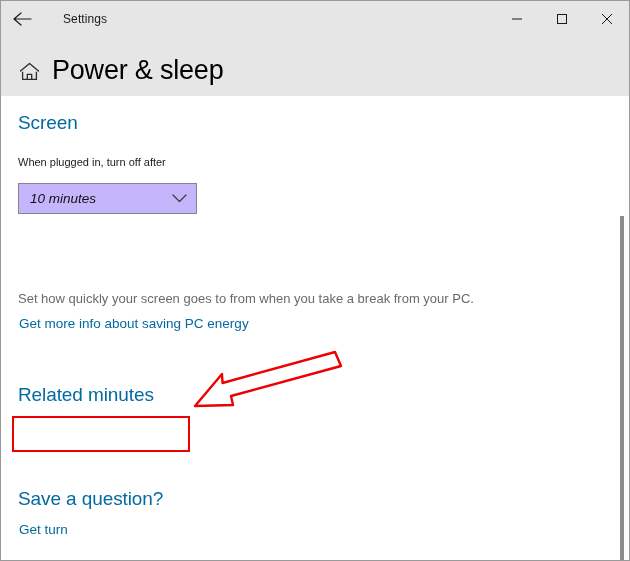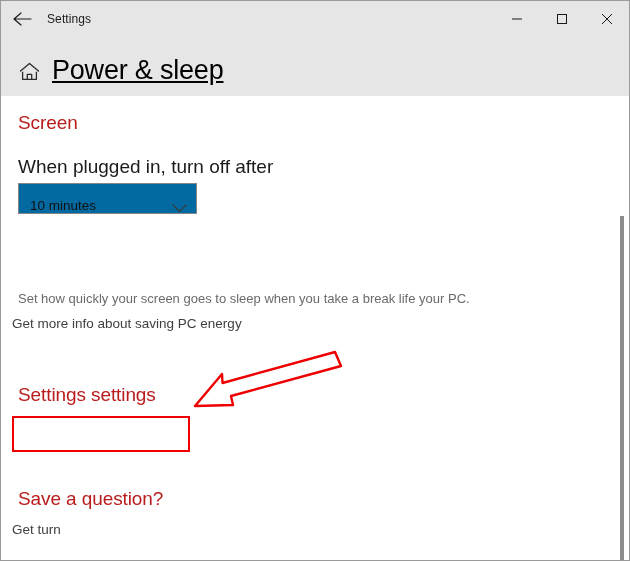--- a/index.html
+++ b/index.html
@@ -37,21 +37,21 @@
     height: 36px;
     display: flex;
     align-items: center;
     justify-content: center;
     flex: 0 0 auto;
   }
   .back-btn svg { display: block; }
   .app-title {
     font-size: 12px;
     color: #1a1a1a;
-    margin-left: 4px;
+    margin-left: 20px;
     letter-spacing: 0.1px;
     white-space: nowrap;
   }
   .win-controls {
     position: absolute;
     right: 0; top: 0;
     height: 36px;
     display: flex;
   }
   .win-btn {
@@ -69,21 +69,20 @@
     width: 628px;
     height: 59px;
     background: #e6e6e6;
   }
   .page-head {
     position: absolute;
     left: 17px;
     top: 56px;
     display: flex;
     align-items: center;
-    text-decoration: underline;
   }
   .home-icon {
     width: 22px;
     height: 22px;
     display: flex;
     align-items: flex-end;
     justify-content: center;
     margin-right: 12px;
     margin-bottom: 2px;
   }
@@ -102,60 +101,61 @@
     left: 0; top: 95px;
     width: 628px;
     height: 464px;
     background: #ffffff;
   }
   .sec-heading {
     position: absolute;
     left: 17px;
     font-size: 19px;
     font-weight: 400;
-    color: #b91c1c;
+    color: #0369a1;
     white-space: nowrap;
     letter-spacing: -0.1px;
   }
   .body-text {
     position: absolute;
     left: 17px;
-    font-size: 19px;
+    font-size: 11px;
     color: #1b1b1b;
     white-space: nowrap;
   }
   .muted-text {
     position: absolute;
     left: 17px;
     font-size: 13px;
     color: #6a6a6a;
     white-space: nowrap;
   }
   .link {
     position: absolute;
-    left: 11px;
+    left: 18px;
     font-size: 13.5px;
-    color: #404040;
+    color: #0369a1;
     white-space: nowrap;
     cursor: pointer;
     text-decoration: none;
   }
   
   .dropdown {
     position: absolute;
     left: 17px;
     top: 87px;
     width: 179px;
     height: 31px;
     box-sizing: border-box;
     border: 1px solid #868686;
-    background: #0369a1;
-    display: flex;
-    align-items: flex-end;
+    background: #c4b5fd;
+    display: flex;
+    align-items: center;
     cursor: pointer;
+    font-style: italic;
   }
   .dropdown-value {
     font-size: 13.5px;
     color: #111111;
     margin-left: 11px;
     flex: 1 1 auto;
     white-space: nowrap;
   }
   .chev {
     width: 26px;
@@ -253,24 +253,24 @@
     <div class="body-text" style="top:60px">When plugged in, turn off after</div>
     <div class="dropdown">
       <span class="dropdown-value">10 minutes</span>
       <span class="chev">
         <svg width="15" height="9" viewBox="0 0 15 9" aria-hidden="true">
           <path d="M1 1 L7.5 7.5 L14 1" stroke="#3a3a3a" stroke-width="1.2" fill="none" stroke-linecap="round" stroke-linejoin="round"></path>
         </svg>
       </span>
     </div>
 
-    <div class="muted-text" style="top:195px">Set how quickly your screen goes to sleep when you take a break life your PC.</div>
+    <div class="muted-text" style="top:195px">Set how quickly your screen goes to from when you take a break from your PC.</div>
     <div class="link" style="top:220px">Get more info about saving PC energy</div>
 
-    <div class="sec-heading" style="top:288px">Settings settings</div>
+    <div class="sec-heading" style="top:288px">Related minutes</div>
 
     <div class="sec-heading" style="top:392px">Save a question?</div>
     <div class="link" style="top:426px">Get turn</div>
 
     <div class="annot-box"></div>
 
     <div class="annot-arrow">
       <svg width="155" height="65" viewBox="0 0 155 65" aria-hidden="true">
         <path d="M4 58 L31 26 L31.5 35 L144 4 L150 18 L40 48 L42 57 Z" fill="none" stroke="#ee0000" stroke-width="2.4" stroke-linejoin="round" stroke-linecap="round"></path>
       </svg>

